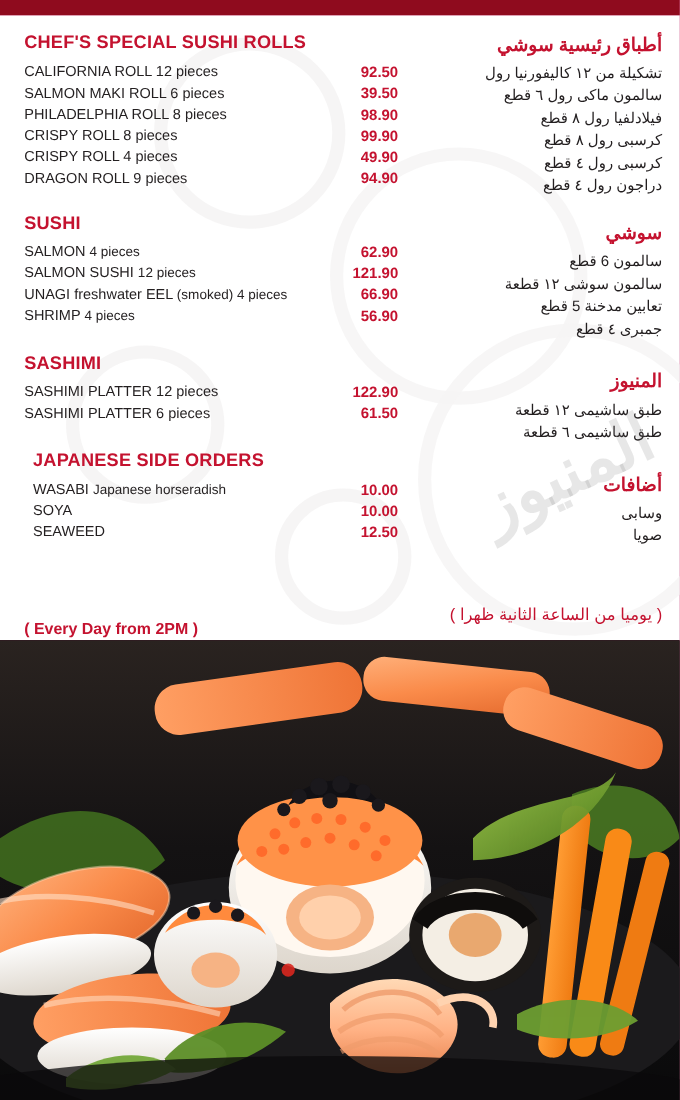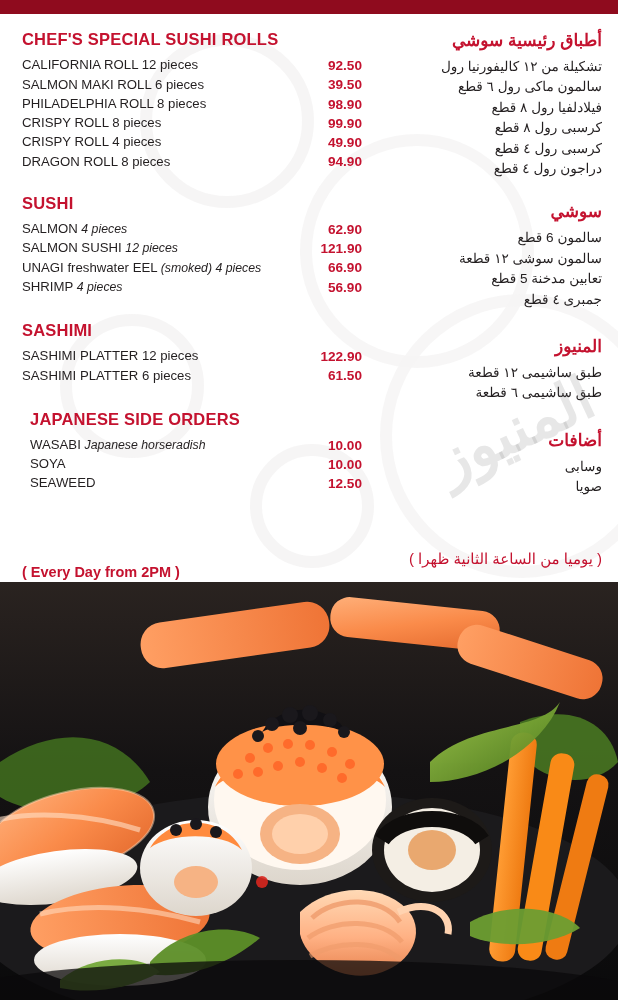--- a/index.html
+++ b/index.html
@@ -94,21 +94,20 @@
   .row {
     display: flex;
     align-items: center;
     justify-content: space-between;
     font-size: 13.2px;
     color: #231f20;
     line-height: 1.42;
   }
   .row .name { white-space: nowrap; }
   .row .name .it {
-    font-style: italic;
     font-size: 12.3px;
   }
   .row .price {
     color: #c4122f;
     font-weight: bold;
     font-size: 13.6px;
     min-width: 62px;
     text-align: right;
   }
 
@@ -193,21 +192,21 @@
           </div>
           <div class="row">
             <span class="name">CRISPY ROLL 8 pieces</span>
             <span class="price">99.90</span>
           </div>
           <div class="row">
             <span class="name">CRISPY ROLL 4 pieces</span>
             <span class="price">49.90</span>
           </div>
           <div class="row">
-            <span class="name">DRAGON ROLL 8 pieces</span>
+            <span class="name">DRAGON ROLL 9 pieces</span>
             <span class="price">94.90</span>
           </div>
         </div>
 
         <div style="margin-top:22px;">
           <div class="section-title">SUSHI</div>
           <div style="height:7px;"></div>
           <div class="row">
             <span class="name"><span>SALMON </span><span class="it">4 pieces</span></span>
             <span class="price">62.90</span>

